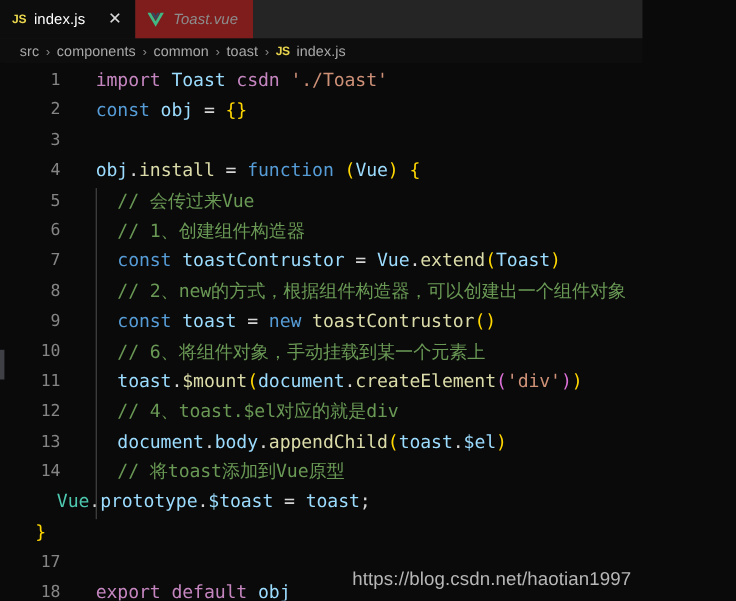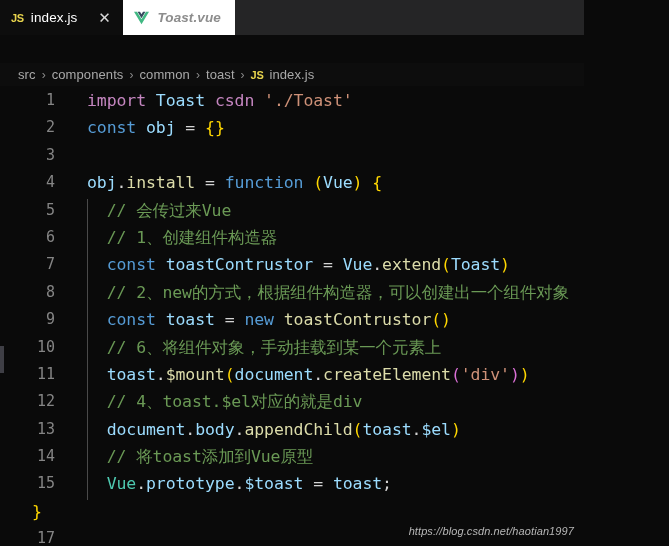--- a/index.html
+++ b/index.html
@@ -42,24 +42,23 @@
     font-size: 13.5px;
     position: relative;
     white-space: nowrap;
     min-width: 0;
   }
   .tab.active {
     background: #0d0d0d;
     color: #ffffff;
   }
   .tab.inactive {
-    background: #ffffff;
+    background: #7f1d1d;
     color: #8d8d8d;
     font-style: italic;
-    font-weight: bold;
   }
   .tab-icon {
     font-size: 11px;
     font-weight: bold;
     font-style: normal;
     margin-right: 7px;
     letter-spacing: -0.3px;
     flex: 0 0 auto;
   }
   .tab-icon.js { color: #e8d44d; }
@@ -95,21 +94,20 @@
   .breadcrumb {
     height: 23px;
     background: #0d0d0d;
     display: flex;
     align-items: center;
     padding-left: 18px;
     font-size: 13px;
     color: #a9a9a9;
     flex: 0 0 auto;
     white-space: nowrap;
-    margin-top: 28px;
   }
   .crumb { letter-spacing: 0.1px; }
   .crumb-sep {
     margin: 0 6px;
     color: #8a8a8a;
     font-size: 12px;
   }
   .crumb-js {
     color: #e8d44d;
     font-weight: bold;
@@ -172,26 +170,25 @@
   .t-punct   { color: #d4d4d4; }            
   .t-brace1  { color: #ffd700; }
   .t-brace2  { color: #da70d6; }
   .t-cmt     { color: #6a9955; }
 
   
   .watermark {
     position: absolute;
     right: 10px;
     bottom: 9px;
-    font-size: 11px;
+    font-size: 17px;
     color: #b7b7b7;
     font-family: "Liberation Sans", sans-serif;
     letter-spacing: 0.1px;
     pointer-events: none;
-    font-style: italic;
   }
 
   
   .left-mark {
     position: absolute;
     left: 0;
     top: 260px;
     width: 4px;
     height: 27px;
     background: #3f3f46;
@@ -253,21 +250,21 @@
         <div class="line"><div class="ln">5</div><div class="code"><span class="t-cmt">  // 会传过来Vue</span></div></div>
         <div class="line"><div class="ln">6</div><div class="code"><span class="t-cmt">  // 1、创建组件构造器</span></div></div>
         <div class="line"><div class="ln">7</div><div class="code"><span class="t-punct">  </span><span class="t-ctl">const</span><span class="t-punct"> </span><span class="t-var">toastContrustor</span><span class="t-punct"> = </span><span class="t-var">Vue</span><span class="t-punct">.</span><span class="t-fn">extend</span><span class="t-brace1">(</span><span class="t-var">Toast</span><span class="t-brace1">)</span></div></div>
         <div class="line"><div class="ln">8</div><div class="code"><span class="t-cmt">  // 2、new的方式，根据组件构造器，可以创建出一个组件对象</span></div></div>
         <div class="line"><div class="ln">9</div><div class="code"><span class="t-punct">  </span><span class="t-ctl">const</span><span class="t-punct"> </span><span class="t-var">toast</span><span class="t-punct"> = </span><span class="t-ctl">new</span><span class="t-punct"> </span><span class="t-fn">toastContrustor</span><span class="t-brace1">()</span></div></div>
         <div class="line"><div class="ln">10</div><div class="code"><span class="t-cmt">  // 6、将组件对象，手动挂载到某一个元素上</span></div></div>
         <div class="line"><div class="ln">11</div><div class="code"><span class="t-punct">  </span><span class="t-var">toast</span><span class="t-punct">.</span><span class="t-fn">$mount</span><span class="t-brace1">(</span><span class="t-var">document</span><span class="t-punct">.</span><span class="t-fn">createElement</span><span class="t-brace2">(</span><span class="t-str">'div'</span><span class="t-brace2">)</span><span class="t-brace1">)</span></div></div>
         <div class="line"><div class="ln">12</div><div class="code"><span class="t-cmt">  // 4、toast.$el对应的就是div</span></div></div>
         <div class="line"><div class="ln">13</div><div class="code"><span class="t-punct">  </span><span class="t-var">document</span><span class="t-punct">.</span><span class="t-var">body</span><span class="t-punct">.</span><span class="t-fn">appendChild</span><span class="t-brace1">(</span><span class="t-var">toast</span><span class="t-punct">.</span><span class="t-var">$el</span><span class="t-brace1">)</span></div></div>
         <div class="line"><div class="ln">14</div><div class="code"><span class="t-cmt">  // 将toast添加到Vue原型</span></div></div>
-        <div class="line"><div class="ln">15</div><div class="code"><span class="t-punct">  </span><span class="t-cls">Vue</span><span class="t-punct">.</span><span class="t-var">prototype</span><span class="t-punct">.</span><span class="t-var">$toast</span><span class="t-punct"> = </span><span class="t-var">toast</span><span class="t-punct">;</span></div></div>
+        <div class="line"><div class="code"><span class="t-punct">  </span><span class="t-cls">Vue</span><span class="t-punct">.</span><span class="t-var">prototype</span><span class="t-punct">.</span><span class="t-var">$toast</span><span class="t-punct"> = </span><span class="t-var">toast</span><span class="t-punct">;</span></div></div>
         <div class="line"><div class="code"><span class="t-brace1">}</span></div></div>
         <div class="line"><div class="ln">17</div><div class="code"></div></div>
         <div class="line"><div class="ln">18</div><div class="code"><span class="t-kw">export</span><span class="t-punct"> </span><span class="t-kw">default</span><span class="t-punct"> </span><span class="t-var">obj</span></div></div>
         <div class="indent-guide" style="top: 112.6px; height: 301.4px;"></div>
       </div>
     <div class="watermark">https://blog.csdn.net/haotian1997</div>
   </div>
 
 </div>
 

